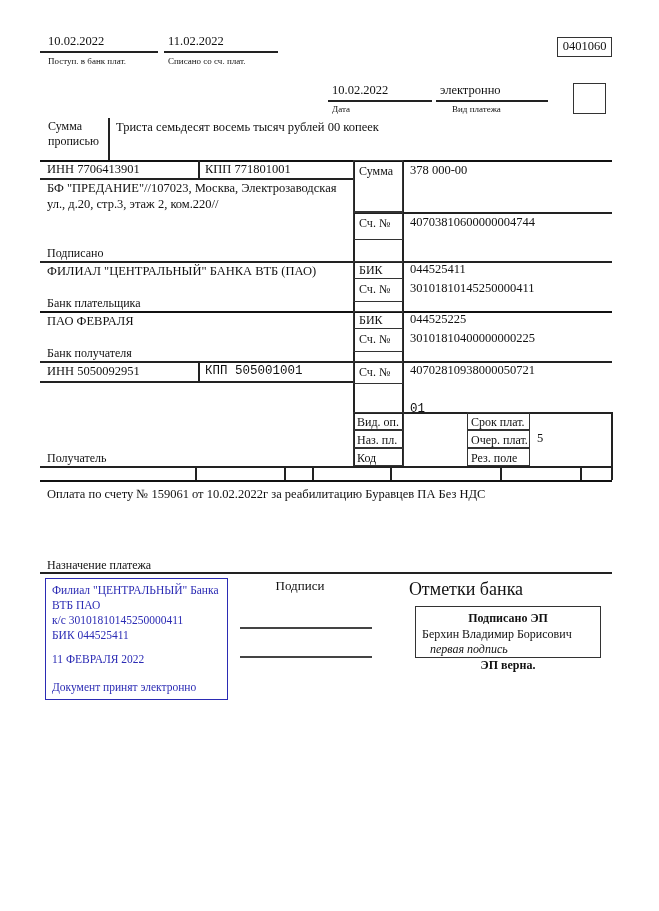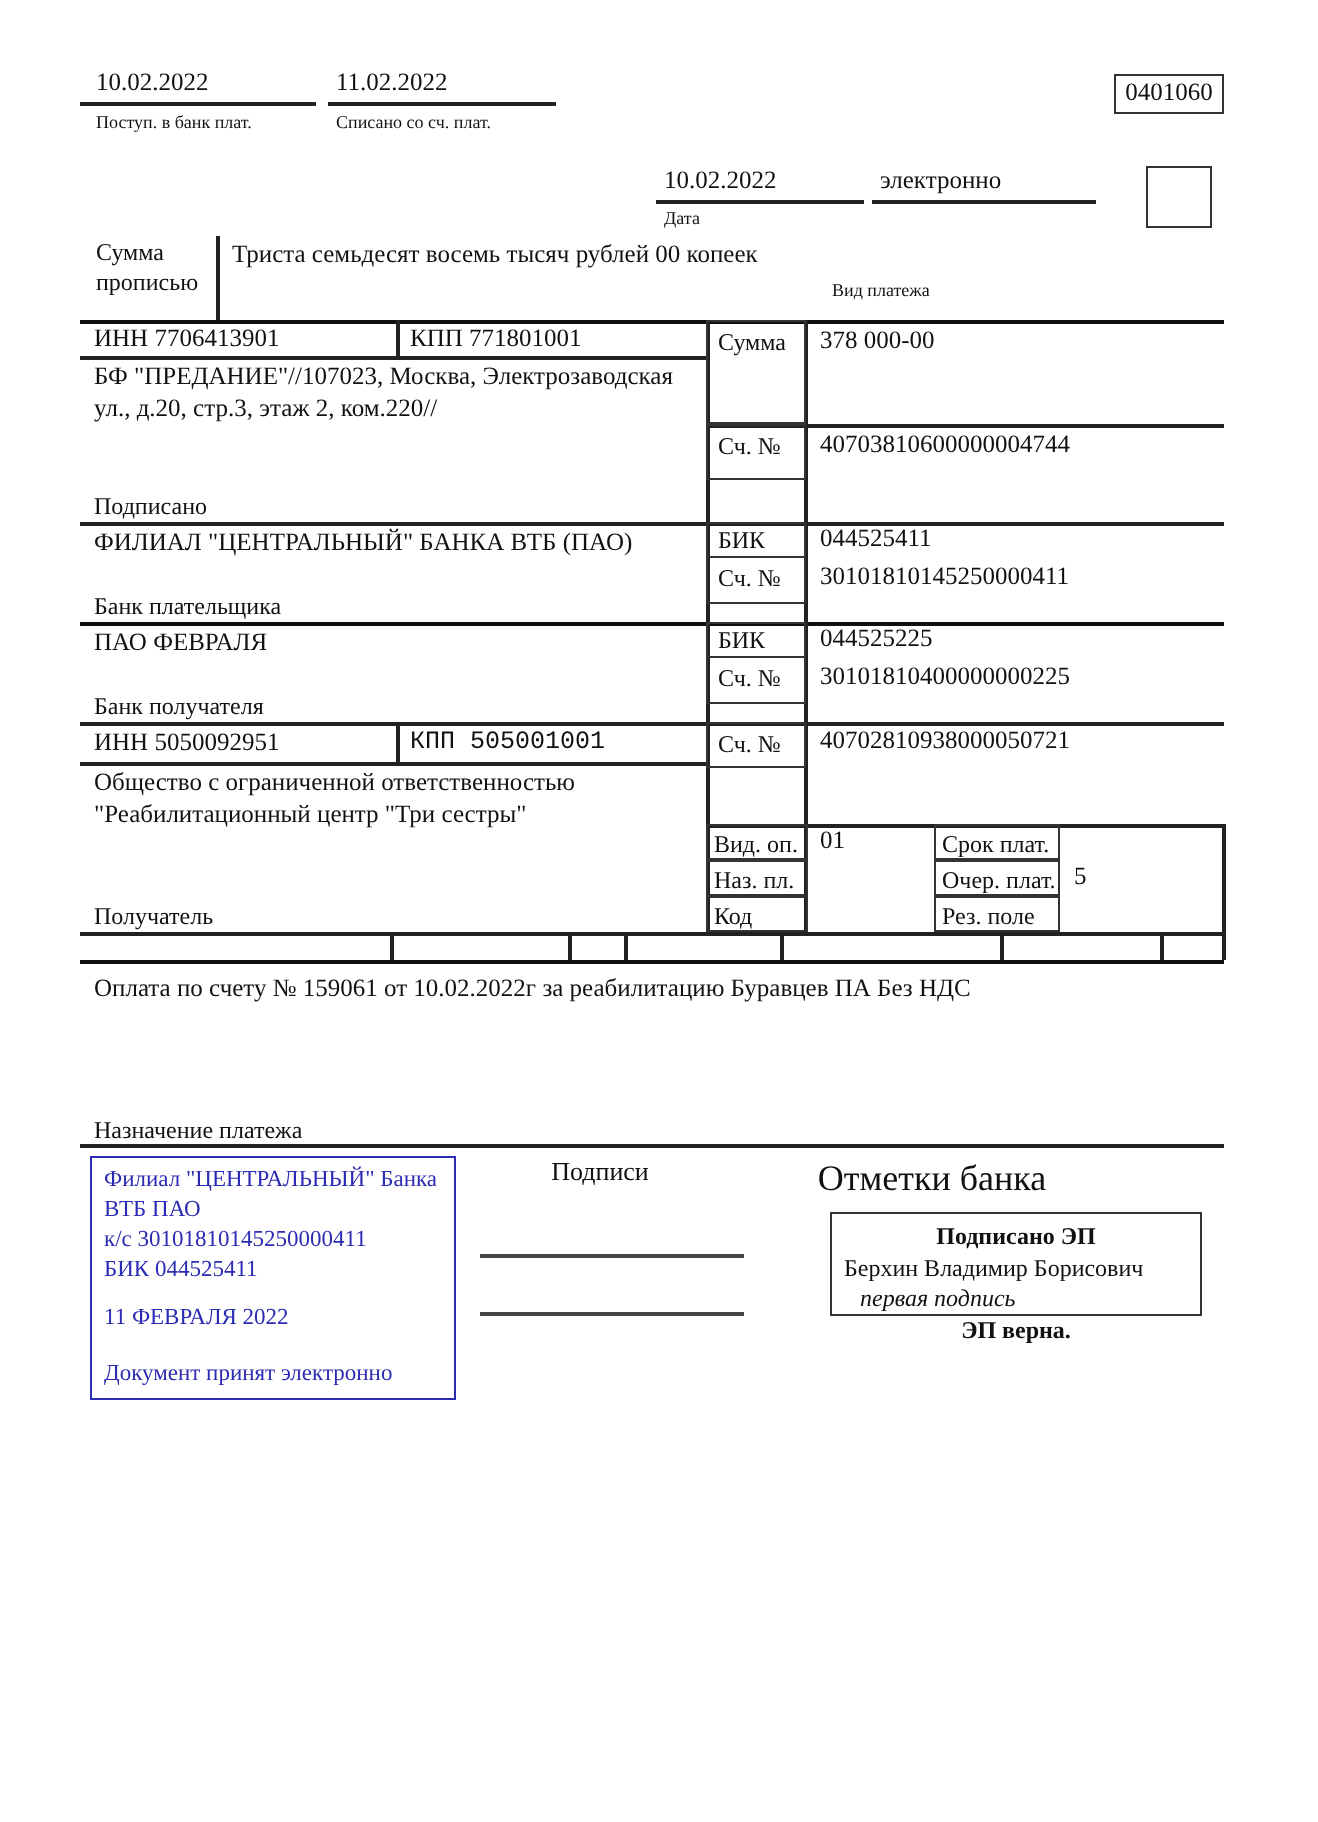--- a/index.html
+++ b/index.html
@@ -40,21 +40,21 @@
   <div class="hl" style="left:164px;top:51px;width:114px;"></div>
   <div class="t small" style="left:168px;top:56px;">Списано со сч. плат.</div>
 
   <div class="box ctr" style="left:557px;top:37px;width:55px;height:20px;font-size:12.5px;line-height:17px;">0401060</div>
 
   <div class="t" style="left:332px;top:83px;">10.02.2022</div>
   <div class="hl" style="left:328px;top:100px;width:104px;"></div>
   <div class="t small" style="left:332px;top:104px;">Дата</div>
   <div class="t" style="left:440px;top:83px;">электронно</div>
   <div class="hl" style="left:436px;top:100px;width:112px;"></div>
-  <div class="t small" style="left:416px;top:104px;margin-top:36px;">Вид платежа</div>
+  <div class="t small" style="left:452px;top:104px;">Вид платежа</div>
   <div class="box" style="left:573px;top:83px;width:33px;height:31px;"></div>
 
   <div class="t lbl wrap" style="left:48px;top:119px;width:54px;">Сумма прописью</div>
   <div class="vl" style="left:108px;top:118px;height:42px;"></div>
   <div class="t" style="left:116px;top:120px;">Триста семьдесят восемь тысяч рублей 00 копеек</div>
 
   <div class="hl2" style="left:40px;top:160px;width:572px;"></div>
   <div class="hl" style="left:40px;top:178px;width:313px;"></div>
   <div class="hl" style="left:353px;top:212px;width:259px;"></div>
   <div class="hl" style="left:40px;top:261px;width:572px;"></div>
@@ -114,24 +114,23 @@
   <div class="t" style="left:410px;top:312px;">044525225</div>
   <div class="t cell-lbl" style="left:359px;top:332px;">Сч. №</div>
   <div class="t" style="left:410px;top:331px;">30101810400000000225</div>
   <div class="t lbl" style="left:47px;top:346px;">Банк получателя</div>
 
   <div class="t" style="left:47px;top:364px;">ИНН 5050092951</div>
   <div class="t" style="left:205px;top:364px;font-family:Liberation Mono, monospace;">КПП 505001001</div>
   <div class="t cell-lbl" style="left:359px;top:365px;">Сч. №</div>
   <div class="t" style="left:410px;top:363px;">40702810938000050721</div>
 
-  <div class="t wrap" style="left:47px;top:384px;width:300px;">Общество с ограниченной ответственностью "Реабилитационный центр "Три сестры"</div>
 
   <div class="t lbl" style="left:357px;top:415px;">Вид. оп.</div>
-  <div class="t" style="left:410px;top:413px;">01</div>
+  <div class="t" style="left:410px;top:402px;font-family:Liberation Mono, monospace;">01</div>
   <div class="t lbl" style="left:471px;top:415px;">Срок плат.</div>
   <div class="t lbl" style="left:357px;top:433px;">Наз. пл.</div>
   <div class="t lbl" style="left:471px;top:433px;">Очер. плат.</div>
   <div class="t" style="left:537px;top:431px;">5</div>
   <div class="t lbl" style="left:357px;top:451px;">Код</div>
   <div class="t lbl" style="left:471px;top:451px;">Рез. поле</div>
   <div class="t lbl" style="left:47px;top:451px;">Получатель</div>
 
   <div class="t" style="left:47px;top:487px;">Оплата по счету № 159061 от 10.02.2022г за реабилитацию Буравцев ПА Без НДС</div>
   <div class="t lbl" style="left:47px;top:558px;">Назначение платежа</div>

